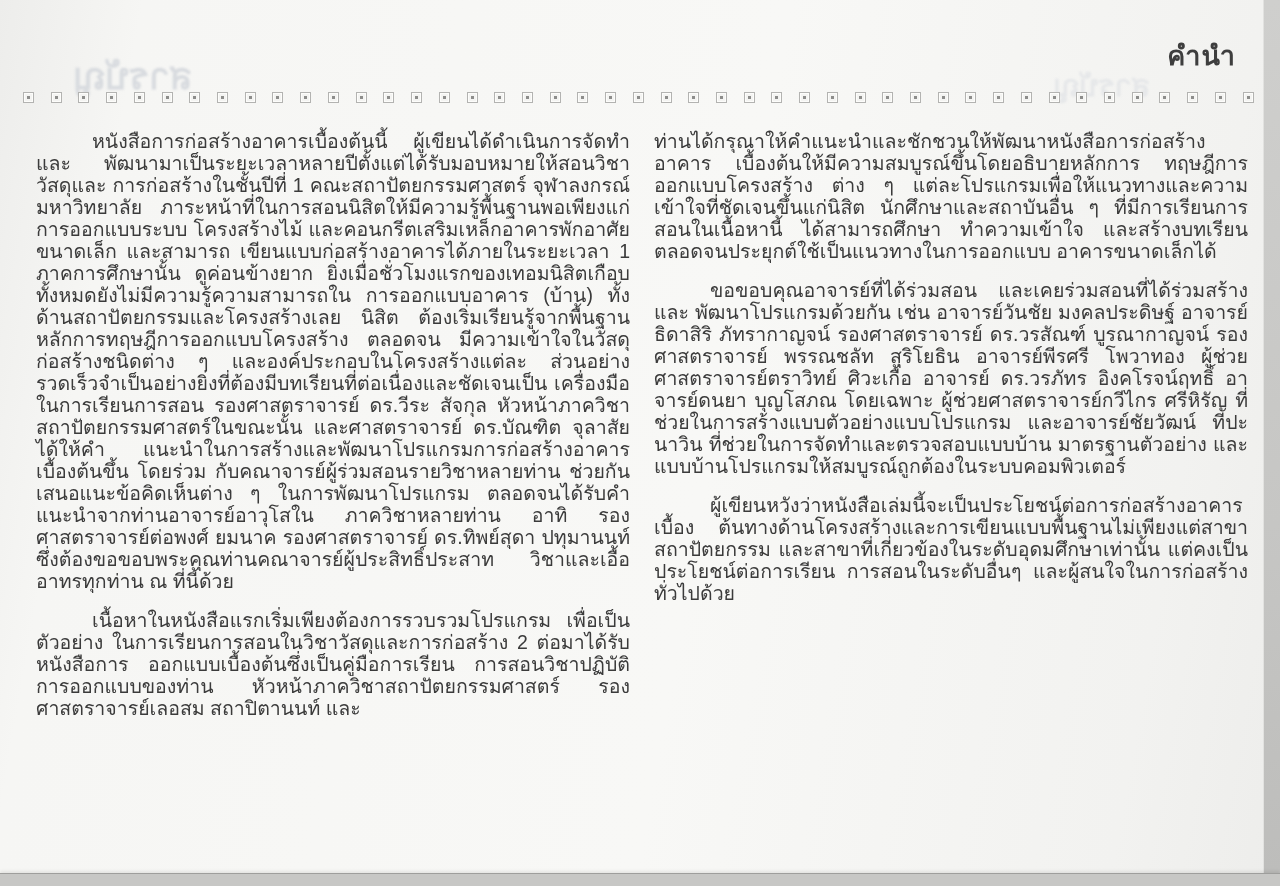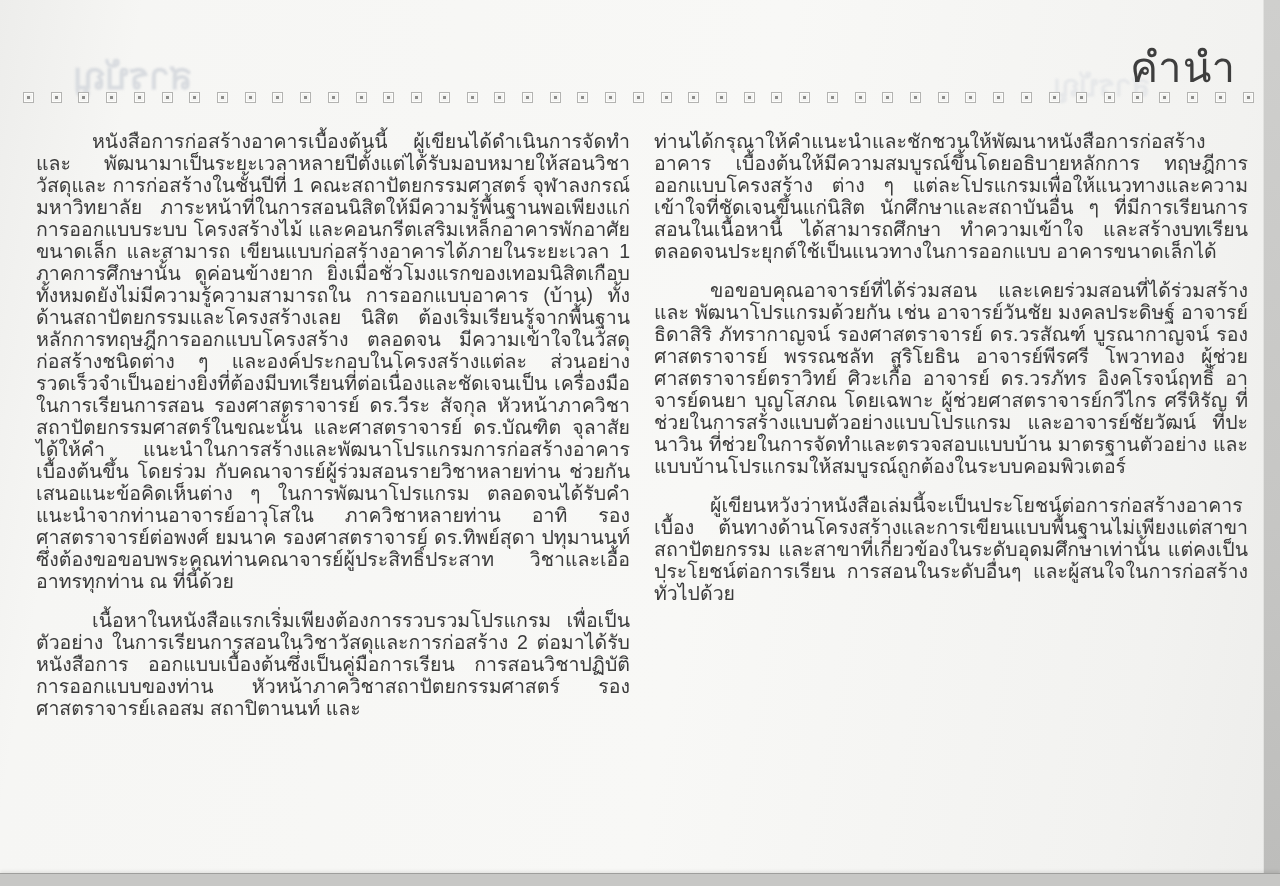--- a/index.html
+++ b/index.html
@@ -22,21 +22,21 @@
     box-shadow:0 -2px 3px rgba(0,0,0,0.08);
   }
   .scan-edge-right {
     position:absolute; top:0; right:0; bottom:13px; width:17px;
     background:linear-gradient(180deg,#cfcfcd 0%, #c6c6c4 60%, #bdbdbb 100%);
     border-left:1px solid #e2e2e0;
   }
   
   .page-title {
     position:absolute; top:34px; right:44px;
-    font-size:42px; font-weight:normal; color:#3e3e3e;
+    font-size:27px; font-weight:bold; color:#3e3e3e;
     letter-spacing:1px;
   }
   .bleed {
     position:absolute;
     font-weight:bold;
     transform:scaleX(-1);
     filter:blur(1.3px);
     user-select:none;
   }
   .bleed-left  { top:46px; left:74px;  font-size:37px; color:#d8dbdf; }

